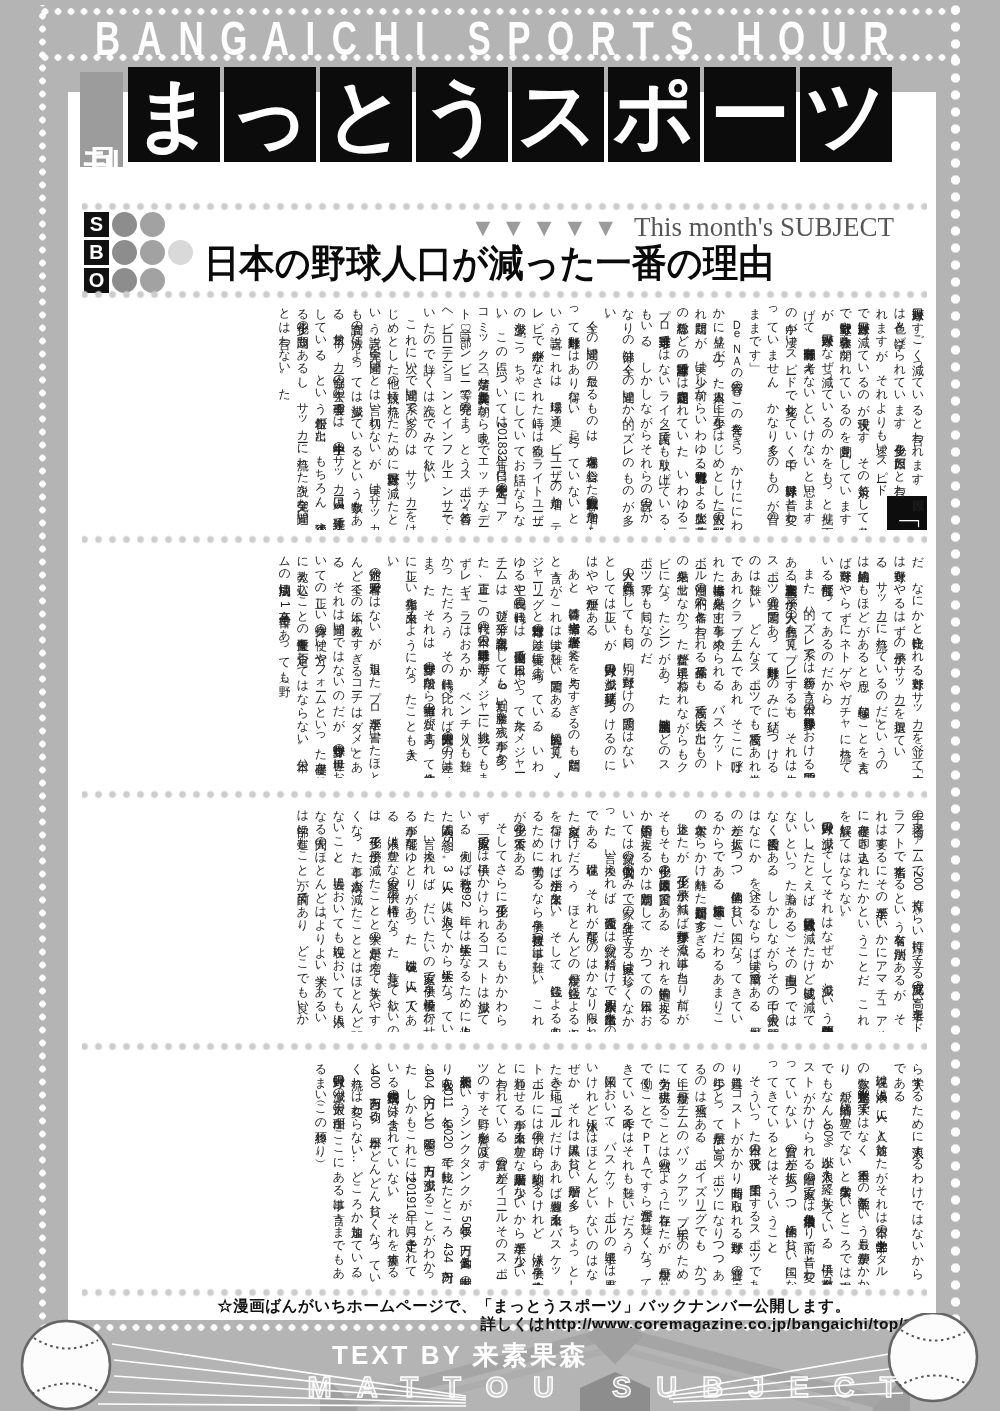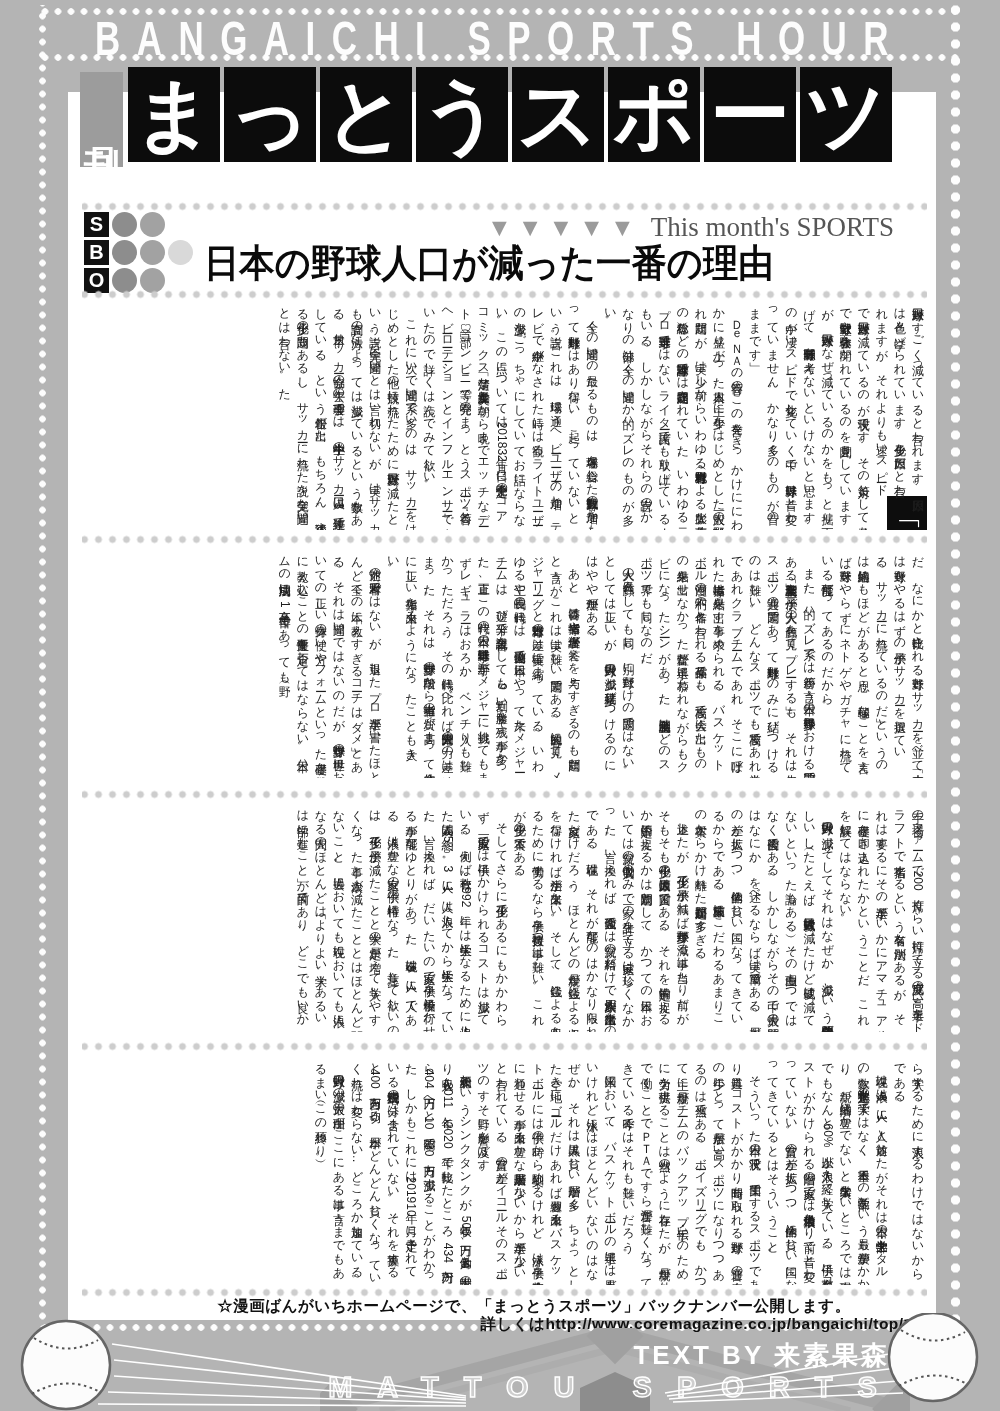--- a/index.html
+++ b/index.html
@@ -58,21 +58,21 @@
          color:#111;letter-spacing:.5px;}
   .foot2{left:68px;top:1314px;width:868px;text-align:right;font-weight:bold;font-size:15.5px;
          color:#111;letter-spacing:.5px;}
 
   .frame-top{left:36px;top:5px;width:928px;height:13px;}
   .frame-top2{left:36px;top:51px;width:928px;height:13px;}
   .frame-left{left:36px;top:5px;width:13px;height:1322px;}
   .frame-right{left:948px;top:5px;width:15px;height:1336px;}
   .frame-bottom{left:36px;top:1321px;width:928px;height:13px;}
 
-  .credit{left:340px;top:1338px;width:550px;text-align:right;color:#ffffff;font-weight:bold;
+  .credit{left:332px;top:1338px;width:550px;text-align:left;color:#ffffff;font-weight:bold;
           font-size:26px;letter-spacing:3px;white-space:nowrap;}
   .series{left:230px;top:1371px;width:770px;text-align:center;font-weight:bold;font-size:29px;
           letter-spacing:25px;color:rgba(255,255,255,.35);-webkit-text-stroke:1.4px #ffffff;
           white-space:nowrap;}
   svg{display:block;}
 </style>
 </head>
 <body>
 
 <div class="abs dots-w frame-top"></div>
@@ -114,21 +114,21 @@
   </div>
   <div class="sbo-row">
     <span class="sbo-letter">O</span>
     <i class="c1"></i>
       <i class="c2"></i>
   </div>
 </div>
 
 <div class="abs subject-line">
   <span class="tri">▼▼▼▼▼</span>
-  <span class="subject-label">This month's SPORTS</span>
+  <span class="subject-label">This month's SUBJECT</span>
 </div>
 
 <h1 class="abs headline">日本の野球人口が減った一番の理由</h1>
 
 <div class="abs dots-g sep s1"></div>
 
 <div class="abs tblock b1">
   <p class="cont"><span class="oq">「</span><span>野球人口がすごく減っていると言われます。原因は色々と挙げられています。少子化も原因だと言われますが、それよりも速いスピードで野球人口が減っているのが現状です。その対策として各地で野球教室や体験会を開かれているのを見聞きしていますが、野球人口がなぜ減っているのかをもっと掘り下げて、野球関係者も考えないといけないと思います。世の中が凄いスピードで変化していく中で、野球界は昔と変わっていません。かなり多くのものが昔のままです」</span></p>
   <p>ＤｅＮＡの筒香のこの発言をきっかけににわかに盛り上がった日本人、主に少年をはじめとした一般人の野球離れ問題だが、実は少し前からいわゆる野村本（野村克也による膨大な著作本の総称）などの野球評論本では問題提起されていた。いわゆる元プロ野球選手ではないライター諸氏でも取り上げている人もいる。しかしながらそれらの言説のかなりの部分は全くの間違いか的ハズレのものが多い。</p>
   <p>全くの間違いの最たるものは、各球場を総合した観客動員数の増加をもって野球離れはあり得ない、起こっていないという言説。これは、球場に通うヘビーユーザーの増加と、テレビで中継がなされた時には観るライトユーザーの減少をごっちゃにしていてお話にならない。この点については2018年3月2日に発売予定のコアコミックス「清楚な黒髪美少女と朝から晩までエッチなデート♡」（一部コンビニ等で発売）のまっとうスポーツ『筒香とヘビーローテーションとインフルエンサー』で書いたので詳しくは読んでみて欲しい。</p>
@@ -194,13 +194,13 @@
   <line x1="240" y1="40" x2="10" y2="80" stroke="#ffffff" stroke-width="1.6"></line>
   <line x1="242" y1="55" x2="12" y2="83" stroke="#ffffff" stroke-width="1.6"></line>
   <line x1="244" y1="68" x2="14" y2="86" stroke="#ffffff" stroke-width="1.6"></line>
   <line x1="248" y1="80" x2="18" y2="89" stroke="#ffffff" stroke-width="1.6"></line>
   <circle cx="278" cy="44" r="44" fill="#fcfcfc" stroke="#666666" stroke-width="2.5"></circle>
   <path d="M246,17 Q278,37 310,19" fill="none" stroke="#555555" stroke-width="2" stroke-dasharray="2.5,3.5"></path>
   <path d="M244,73 Q278,53 312,71" fill="none" stroke="#555555" stroke-width="2" stroke-dasharray="2.5,3.5"></path>
 </svg>
 
 <div class="abs credit">TEXT BY 来素果森</div>
-<div class="abs series">MATTOU SPORTS</div>
+<div class="abs series">MATTOU SUBJECT</div>
 
 </body></html>

